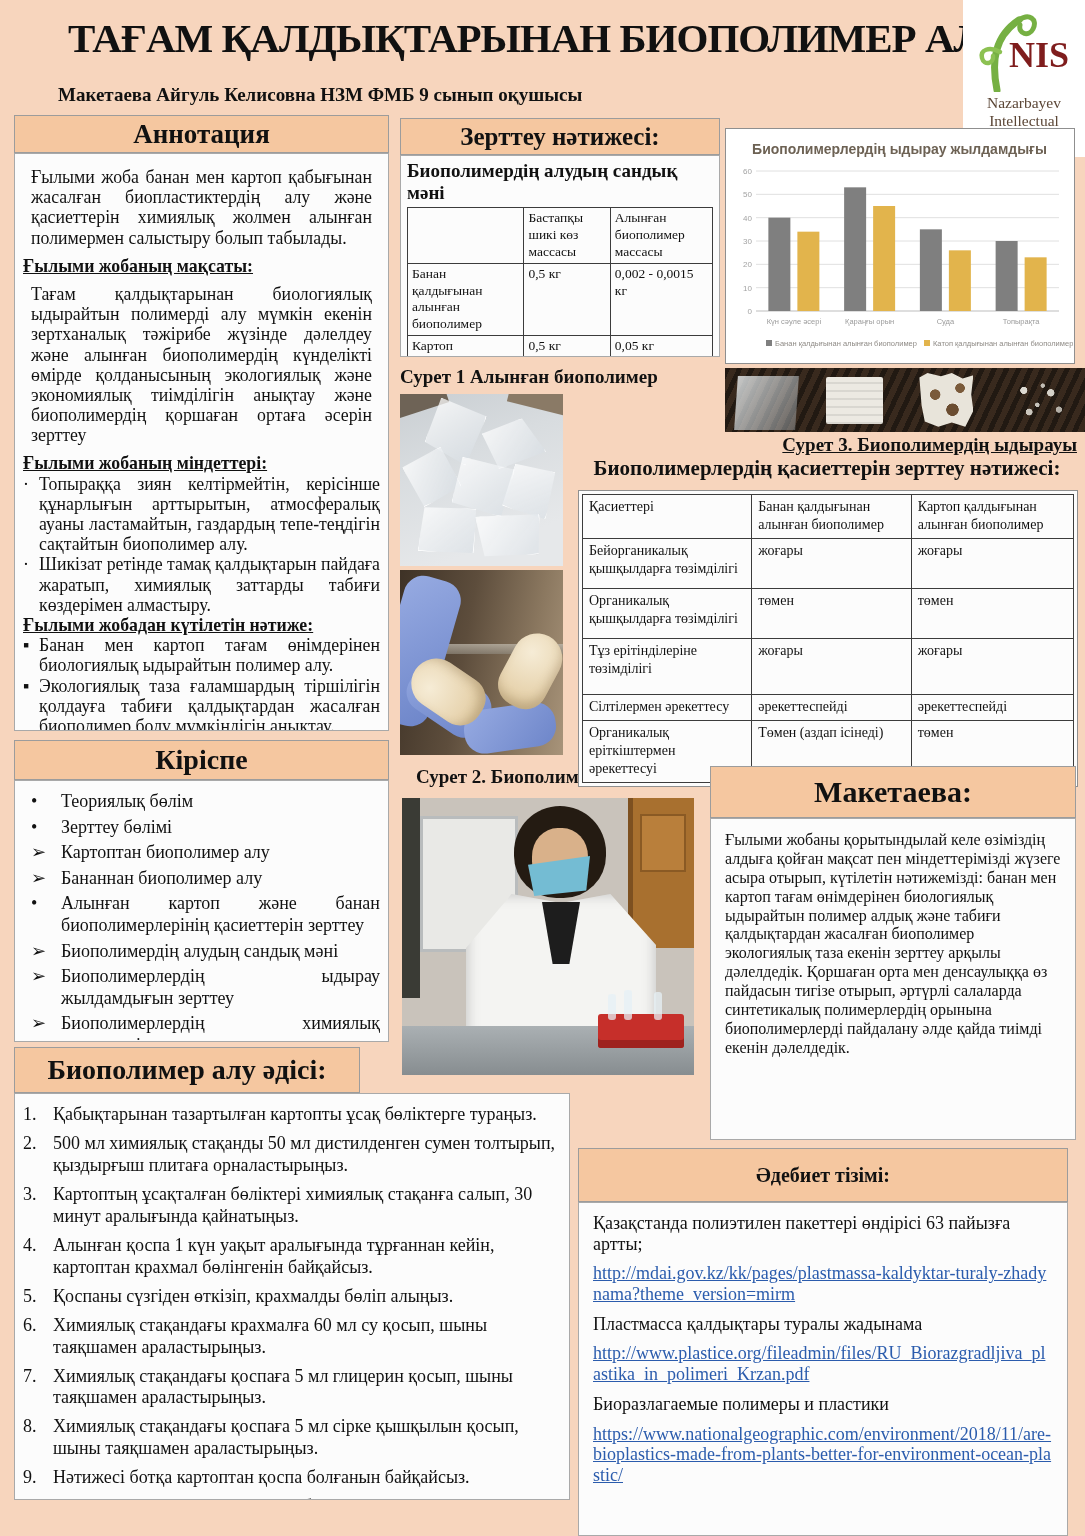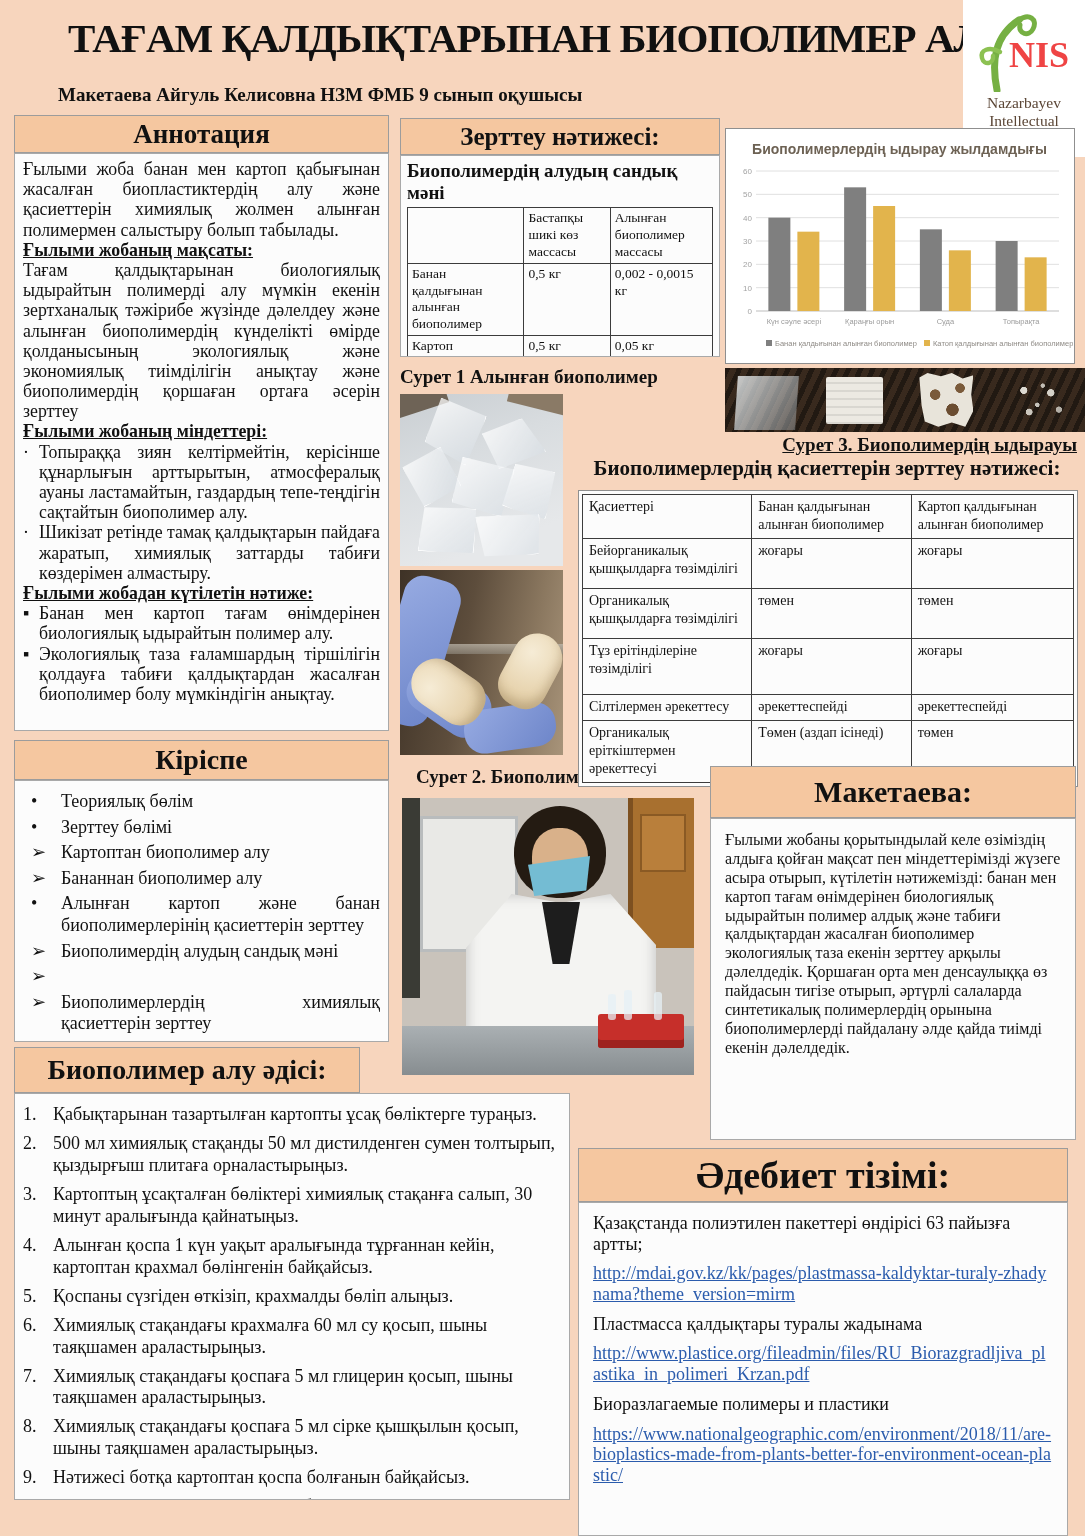--- a/index.html
+++ b/index.html
@@ -4,27 +4,27 @@
 <style>
   html,body{margin:0;padding:0;background:#e8e8e8;}
   .poster{position:relative;width:1085px;height:1536px;background:#f7d5bd;overflow:hidden;
           font-family:"Liberation Serif","DejaVu Serif",serif;color:#111;}
   .abs{position:absolute;}
   .title{left:28px;top:14px;width:930px;font-size:41px;font-weight:bold;white-space:nowrap;letter-spacing:-1px;margin-left:40px;}
   .author{left:58px;top:84px;font-size:19px;font-weight:bold;}
   
   .logo{left:963px;top:0;width:122px;height:157px;background:#fff;text-align:center;}
   .logo svg{position:absolute;left:4px;top:6px;}
-  .logo-abbr{position:absolute;left:46px;top:34px;font-size:36px;font-weight:bold;color:#ef4444;}
+  .logo-abbr{position:absolute;left:46px;top:34px;font-size:36px;font-weight:bold;color:#7f1d1d;}
   .logo-name{position:absolute;left:0;top:94px;width:122px;font-size:15.5px;line-height:1.15;color:#5b4636;}
   
   .band{background:#f5c7a0;border:1px solid #9c9c9c;display:flex;align-items:center;justify-content:center;
         font-weight:bold;box-sizing:border-box;}
   .box{background:#fcfcfc;border:1px solid #a9a9a9;box-sizing:border-box;overflow:hidden;}
-  .just{text-align:justify;margin:0;}
+  .just{text-align:justify;margin:8px;}
   .lbl{font-weight:bold;text-decoration:underline;margin:0;}
   .li{display:flex;}
   .li .mk{flex:0 0 16px;}
   .li .tx{flex:1;text-align:justify;}
   
   #anno-box{left:14px;top:153px;width:375px;height:578px;padding:5px 8px;font-size:17.8px;line-height:1.135;}
   
   #intro-box{left:14px;top:780px;width:375px;height:262px;padding:10px 8px 0 8px;font-size:18px;line-height:1.2;}
   #intro-box .li{margin-bottom:4px;}
   #intro-box .li .mk{flex:0 0 30px;text-align:left;padding-left:8px;}
@@ -147,20 +147,21 @@
       <div class="li">
         <span class="mk">•</span>
         <span class="tx">Алынған картоп және банан биополимерлерінің қасиеттерін зерттеу</span>
       </div>
       <div class="li">
         <span class="mk">➢</span>
         <span class="tx">Биополимердің алудың сандық мәні</span>
       </div>
       <div class="li">
         <span class="mk">➢</span>
+        <span class="tx">Биополимерлердің ыдырау жылдамдығын зерттеу</span>
       </div>
       <div class="li">
         <span class="mk">➢</span>
         <span class="tx">Биополимерлердің химиялық қасиеттерін зерттеу</span>
       </div>
     </div>
 
   <div class="abs band" style="left:14px;top:1047px;width:346px;height:46px;font-size:28px;">Биополимер алу әдісі:</div>
   <div class="abs box" id="method-box">
       <div class="step">
@@ -346,21 +347,21 @@
             <td>Төмен (аздап ісінеді)</td>
             <td>төмен</td>
           </tr>
         </tbody>
       </table>
   </div>
 
   <div class="abs band" style="left:710px;top:766px;width:366px;height:52px;font-size:30px;">Макетаева:</div>
   <div class="abs box" id="concl-box">Ғылыми жобаны қорытындылай келе өзіміздің алдыға қойған мақсат пен міндеттерімізді жүзеге асыра отырып, күтілетін нәтижемізді: банан мен картоп тағам өнімдерінен биологиялық ыдырайтын полимер алдық және табиғи қалдықтардан жасалған биополимер экологиялық таза екенін зерттеу арқылы дәлелдедік. Қоршаған орта мен денсаулыққа өз пайдасын тигізе отырып, әртүрлі салаларда синтетикалық полимерлердің орынына биополимерлерді пайдалану әлде қайда тиімді екенін дәлелдедік.</div>
 
-  <div class="abs band" style="left:578px;top:1148px;width:490px;height:54px;font-size:38px;">Әдебиет тізімі:</div>
+  <div class="abs band" style="left:578px;top:1148px;width:490px;height:54px;font-size:20px;">Әдебиет тізімі:</div>
   <div class="abs box" id="refs-box">
       <div class="ref">Қазақстанда полиэтилен пакеттері өндірісі 63 пайызға артты;</div>
       <div class="ref link">http://mdai.gov.kz/kk/pages/plastmassa-kaldyktar-turaly-zhadynama?theme_version=mirm</div>
       <div class="ref">Пластмасса қалдықтары туралы жадынама</div>
       <div class="ref link">http://www.plastice.org/fileadmin/files/RU_Biorazgradljiva_plastika_in_polimeri_Krzan.pdf</div>
       <div class="ref">Биоразлагаемые полимеры и пластики</div>
       <div class="ref link">https://www.nationalgeographic.com/environment/2018/11/are-bioplastics-made-from-plants-better-for-environment-ocean-plastic/</div>
     </div>
 
 </div>

